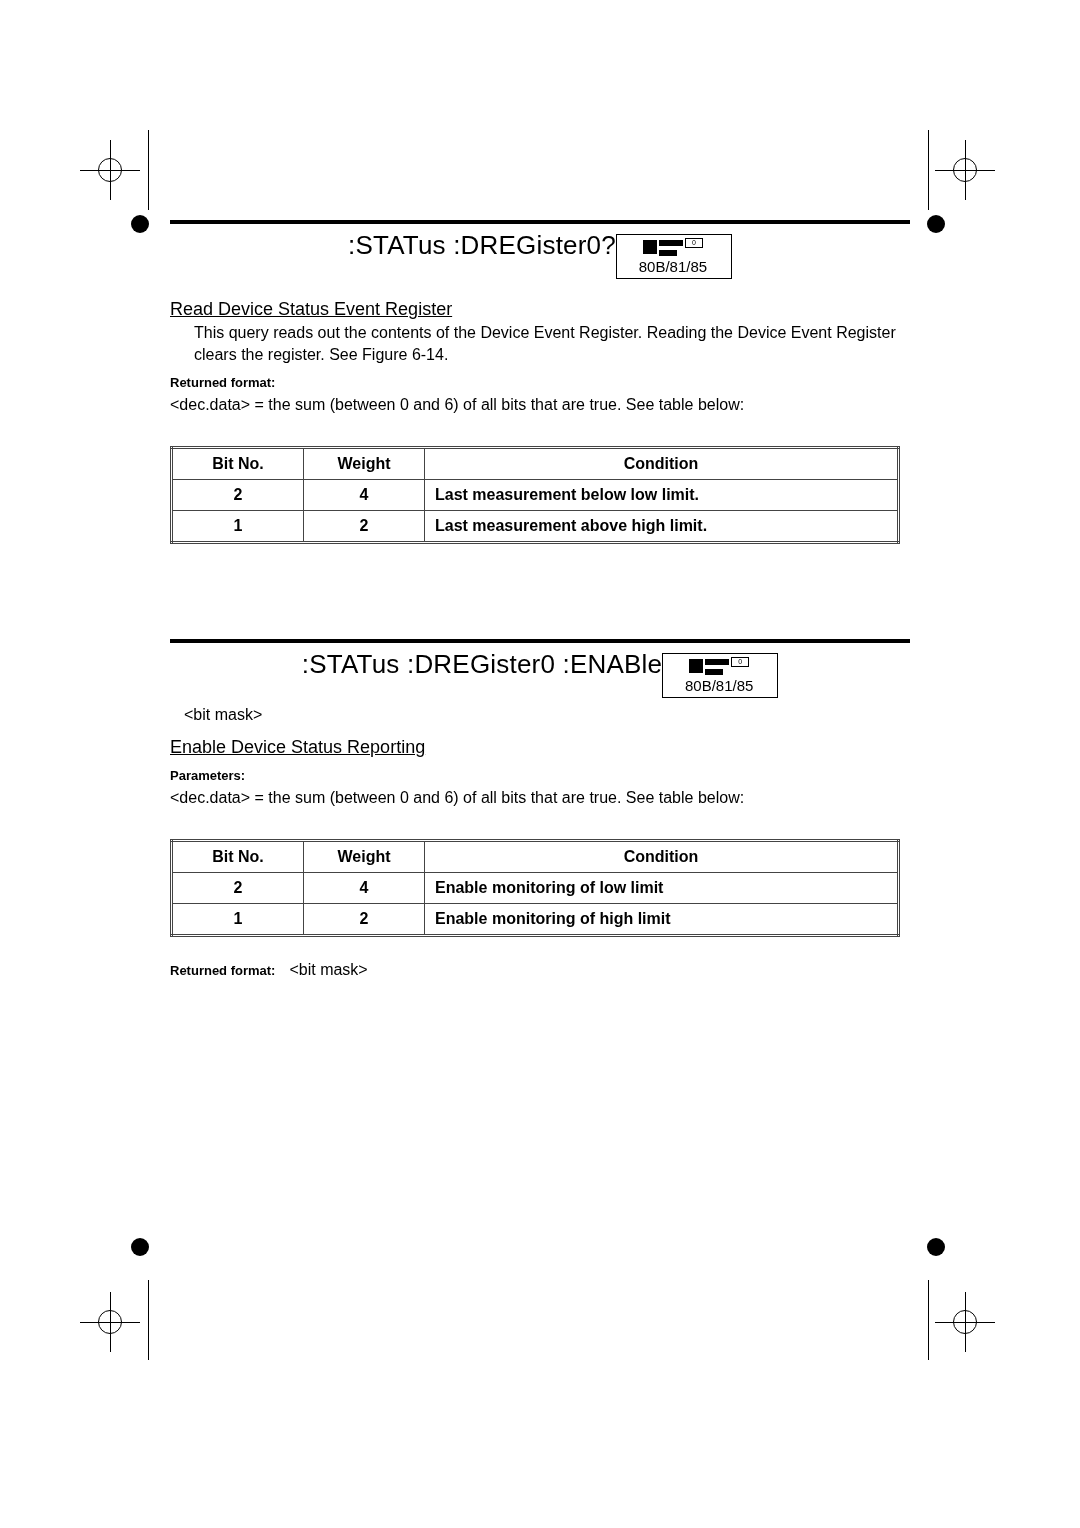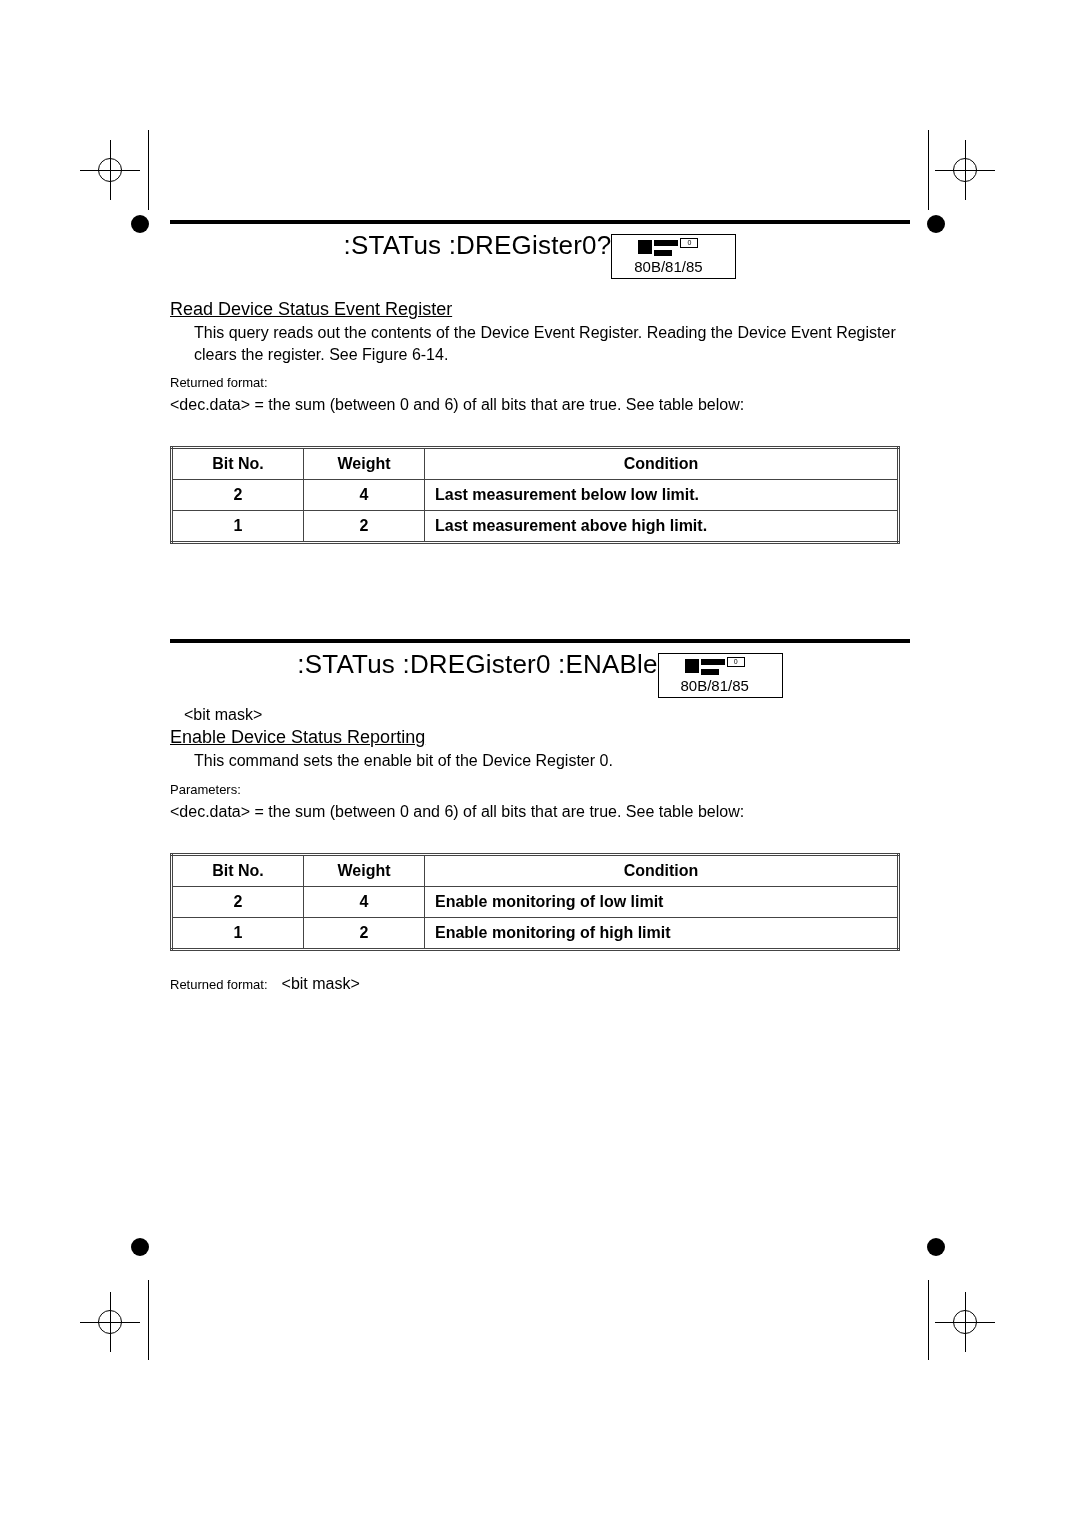--- a/index.html
+++ b/index.html
@@ -27,21 +27,21 @@
     align-items: flex-start;
     justify-content: center;
   }
   .section-title {
     font-size: 26px;
     font-weight: normal;
     letter-spacing: 0.2px;
   }
   .device-box {
     border: 1px solid #000;
-    padding: 3px 17px 3px 6px;
+    padding: 3px 8px 3px 6px;
     text-align: center;
     width: 100px;
     position: relative;
     margin-top: 4px;
   }
   .device-box .icon-row {
     display: flex;
     justify-content: center;
     align-items: center;
     gap: 2px;
@@ -78,20 +78,21 @@
   }
   .body-indent {
     margin-left: 24px;
     font-size: 16px;
     line-height: 1.35;
   }
   .small-label {
     font-size: 13px;
     margin-top: 10px;
     margin-bottom: 4px;
+    font-weight: bold;
   }
   .body {
     font-size: 16px;
     line-height: 1.35;
   }
   table.bit-table {
     width: 730px;
     border-collapse: collapse;
     margin-top: 30px;
     border: 3px double #444;
@@ -239,22 +240,21 @@
           </span>
           <span class="bar short"></span>
         </span>
       </div>
       <div class="label">80B/81/85</div>
     </div>
   </div>
 
   <div class="body" style="margin-left:14px; margin-top:6px;">&lt;bit mask&gt;</div>
 
-  <div class="subhead" style="margin-top:2px;">Enable Device Status Reporting</div>
-  <div class="body-indent">This command sets the enable bit of the Device Register 0.</div>
+  <div class="subhead" style="margin-top:12px;">Enable Device Status Reporting</div>
 
   <div class="small-label">Parameters:</div>
   <div class="body">&lt;dec.data&gt; = the sum (between 0 and 6) of all bits that are true. See table below:</div>
 
   <table class="bit-table">
     <tbody>
         <tr>
       <th class="c col-bit">Bit No.</th>
       <th class="c col-wt">Weight</th>
       <th>Condition</th>

